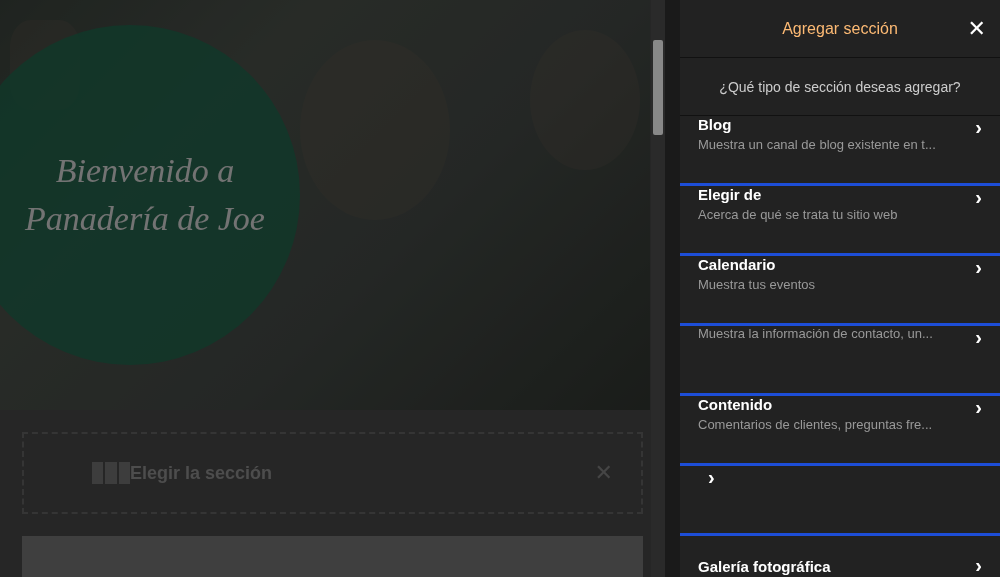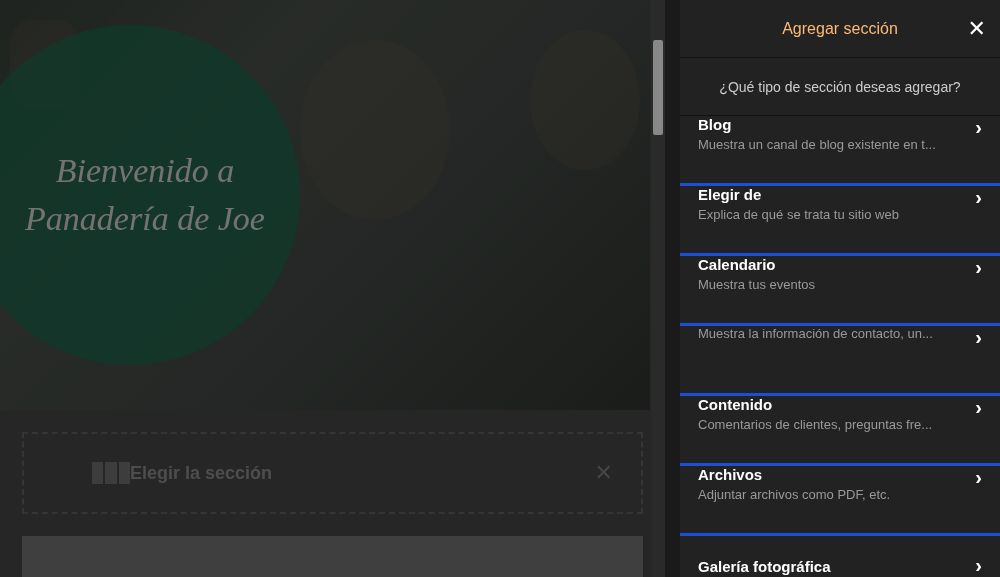--- a/index.html
+++ b/index.html
@@ -263,21 +263,21 @@
       <div class="panel-item-text">
         <div class="panel-item-title">Blog</div>
         <div class="panel-item-desc">Muestra un canal de blog existente en t...</div>
       </div>
       <div class="chevron">›</div>
     </div>
 
     <div class="panel-item">
       <div class="panel-item-text">
         <div class="panel-item-title">Elegir de</div>
-        <div class="panel-item-desc">Explica de qué se trata tu sitio web</div>
+        <div class="panel-item-desc">Acerca de qué se trata tu sitio web</div>
       </div>
       <div class="chevron">›</div>
     </div>
 
     <div class="panel-item">
       <div class="panel-item-text">
         <div class="panel-item-title">Calendario</div>
         <div class="panel-item-desc">Muestra tus eventos</div>
       </div>
       <div class="chevron">›</div>
@@ -292,24 +292,20 @@
 
     <div class="panel-item">
       <div class="panel-item-text">
         <div class="panel-item-title">Contenido</div>
         <div class="panel-item-desc">Comentarios de clientes, preguntas fre...</div>
       </div>
       <div class="chevron">›</div>
     </div>
 
     <div class="panel-item">
-      <div class="panel-item-text">
-        <div class="panel-item-title">Archivos</div>
-        <div class="panel-item-desc">Adjuntar archivos como PDF, etc.</div>
-      </div>
       <div class="chevron">›</div>
     </div>
 
     <div class="panel-item last">
       <div class="panel-item-text">
         <div class="panel-item-title">Galería fotográfica</div>
 
       </div>
       <div class="chevron">›</div>
     </div>

